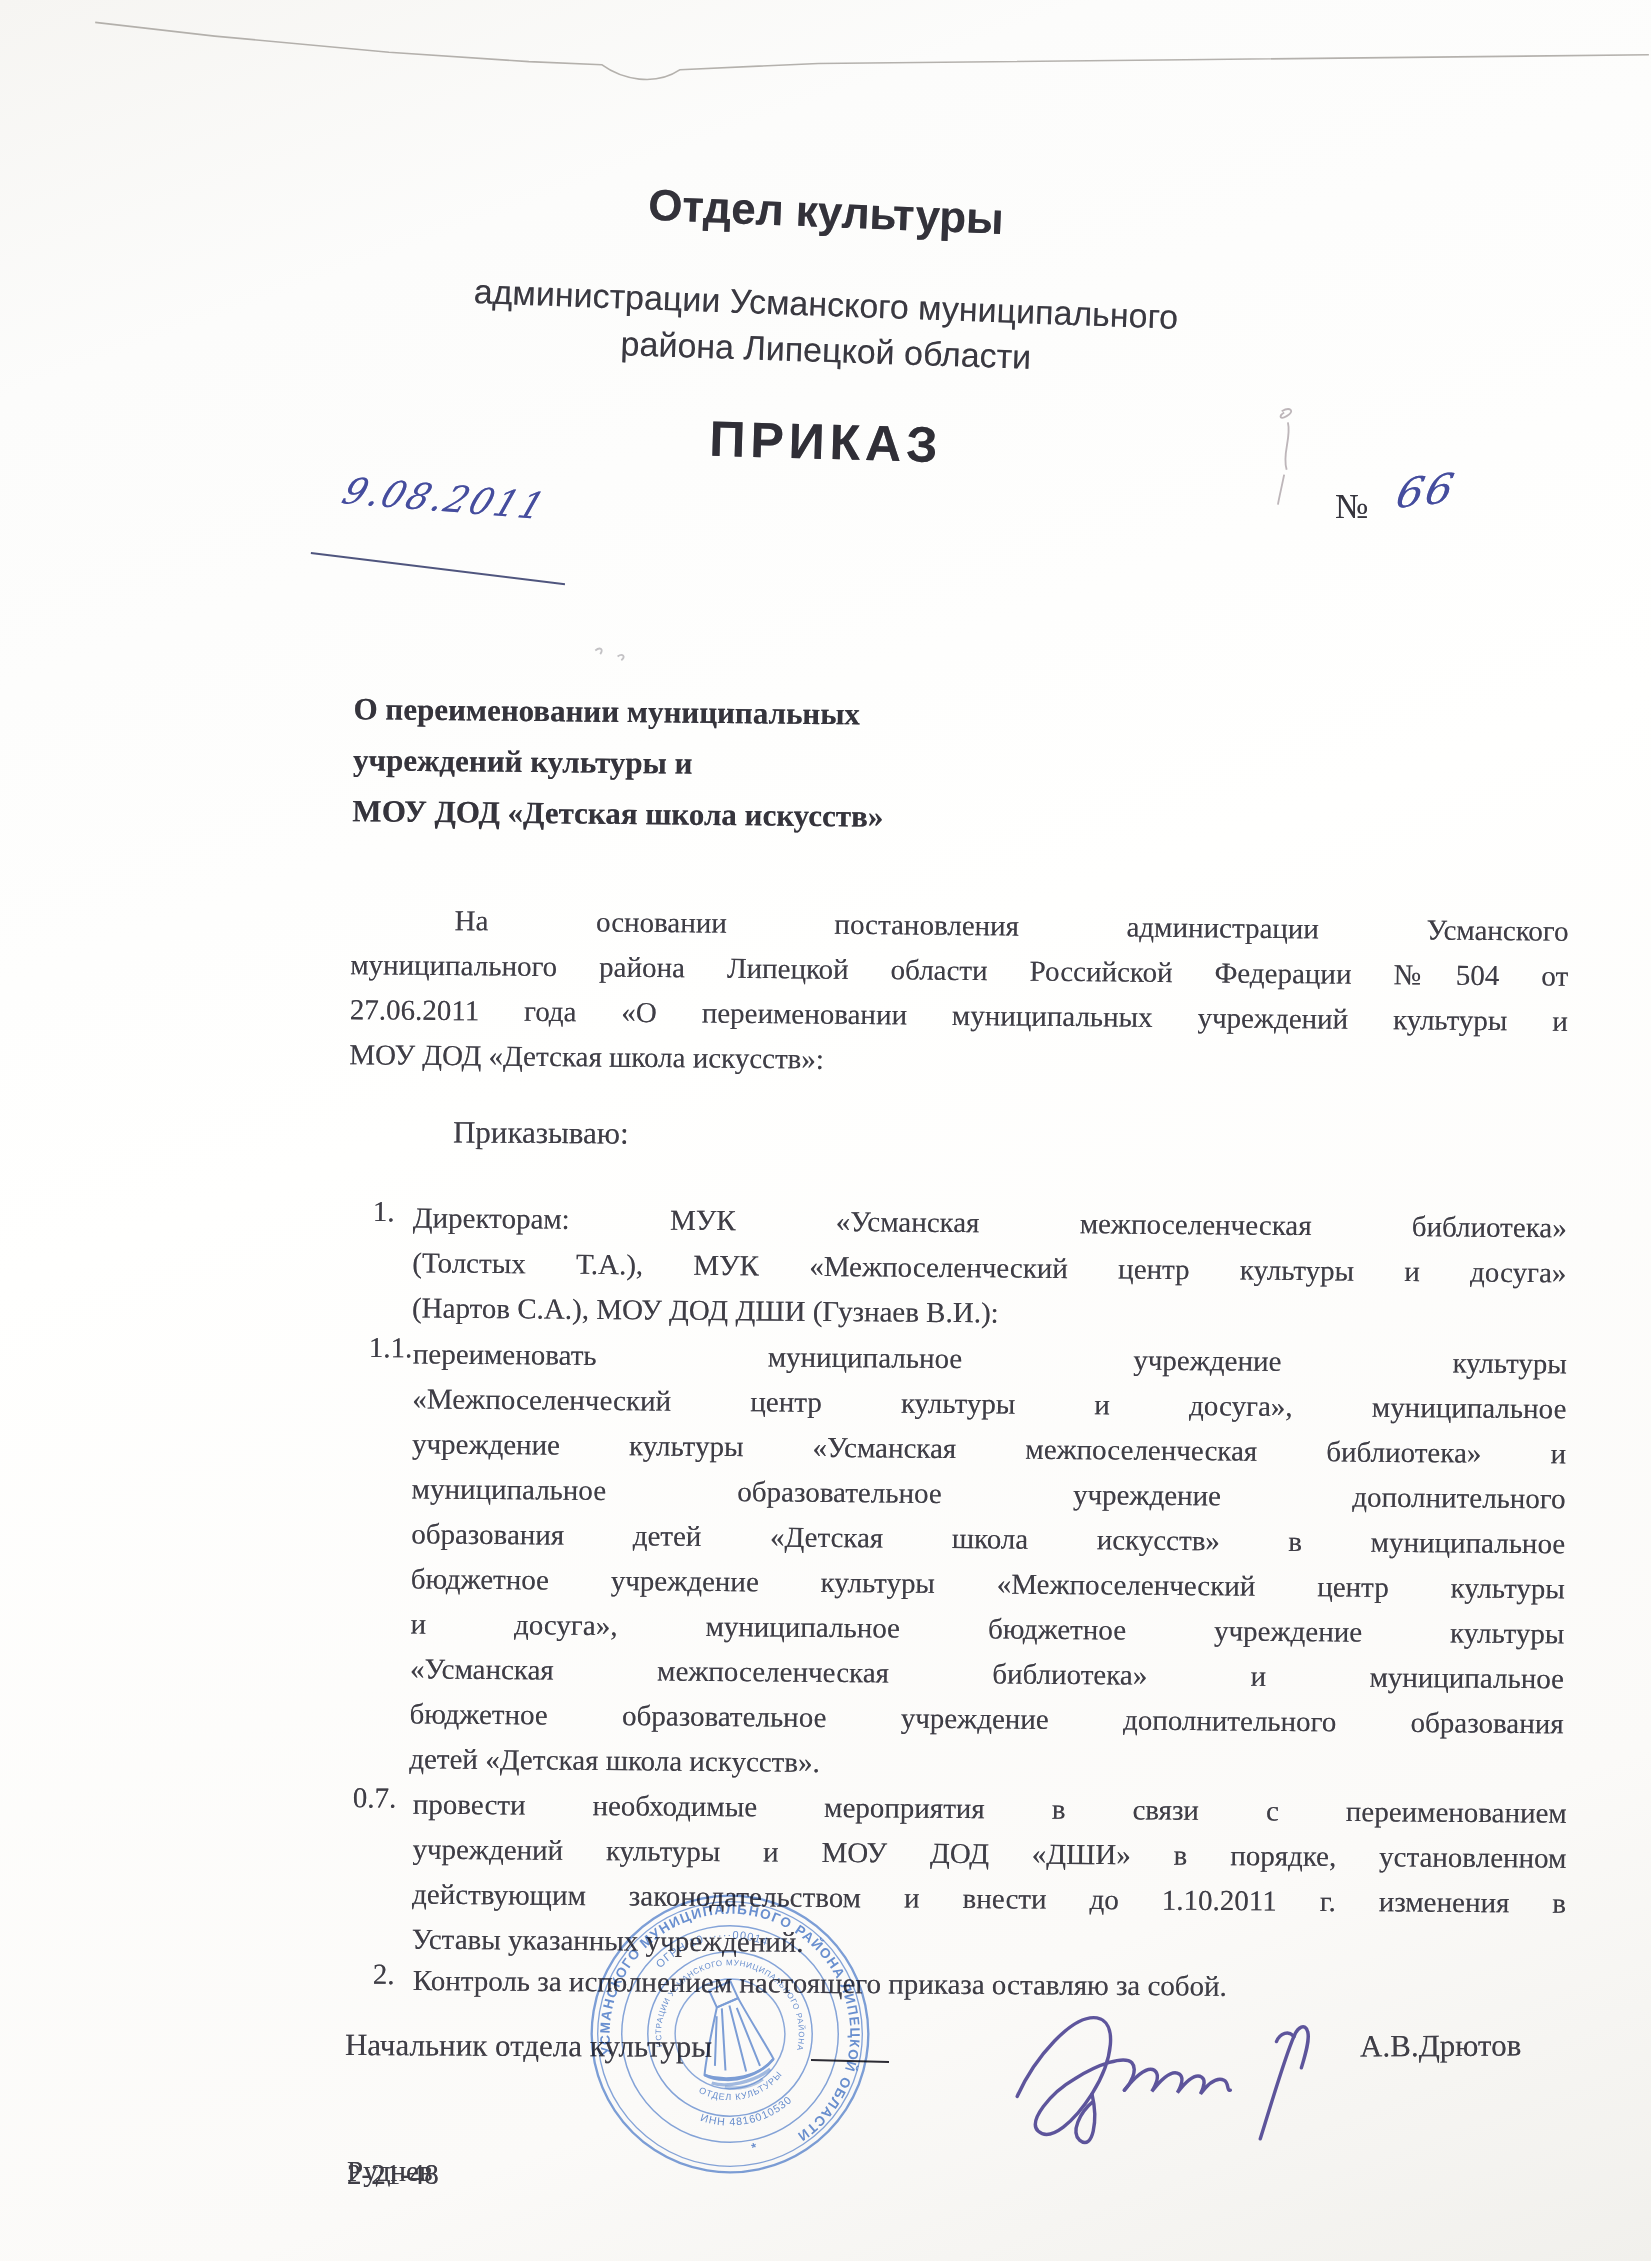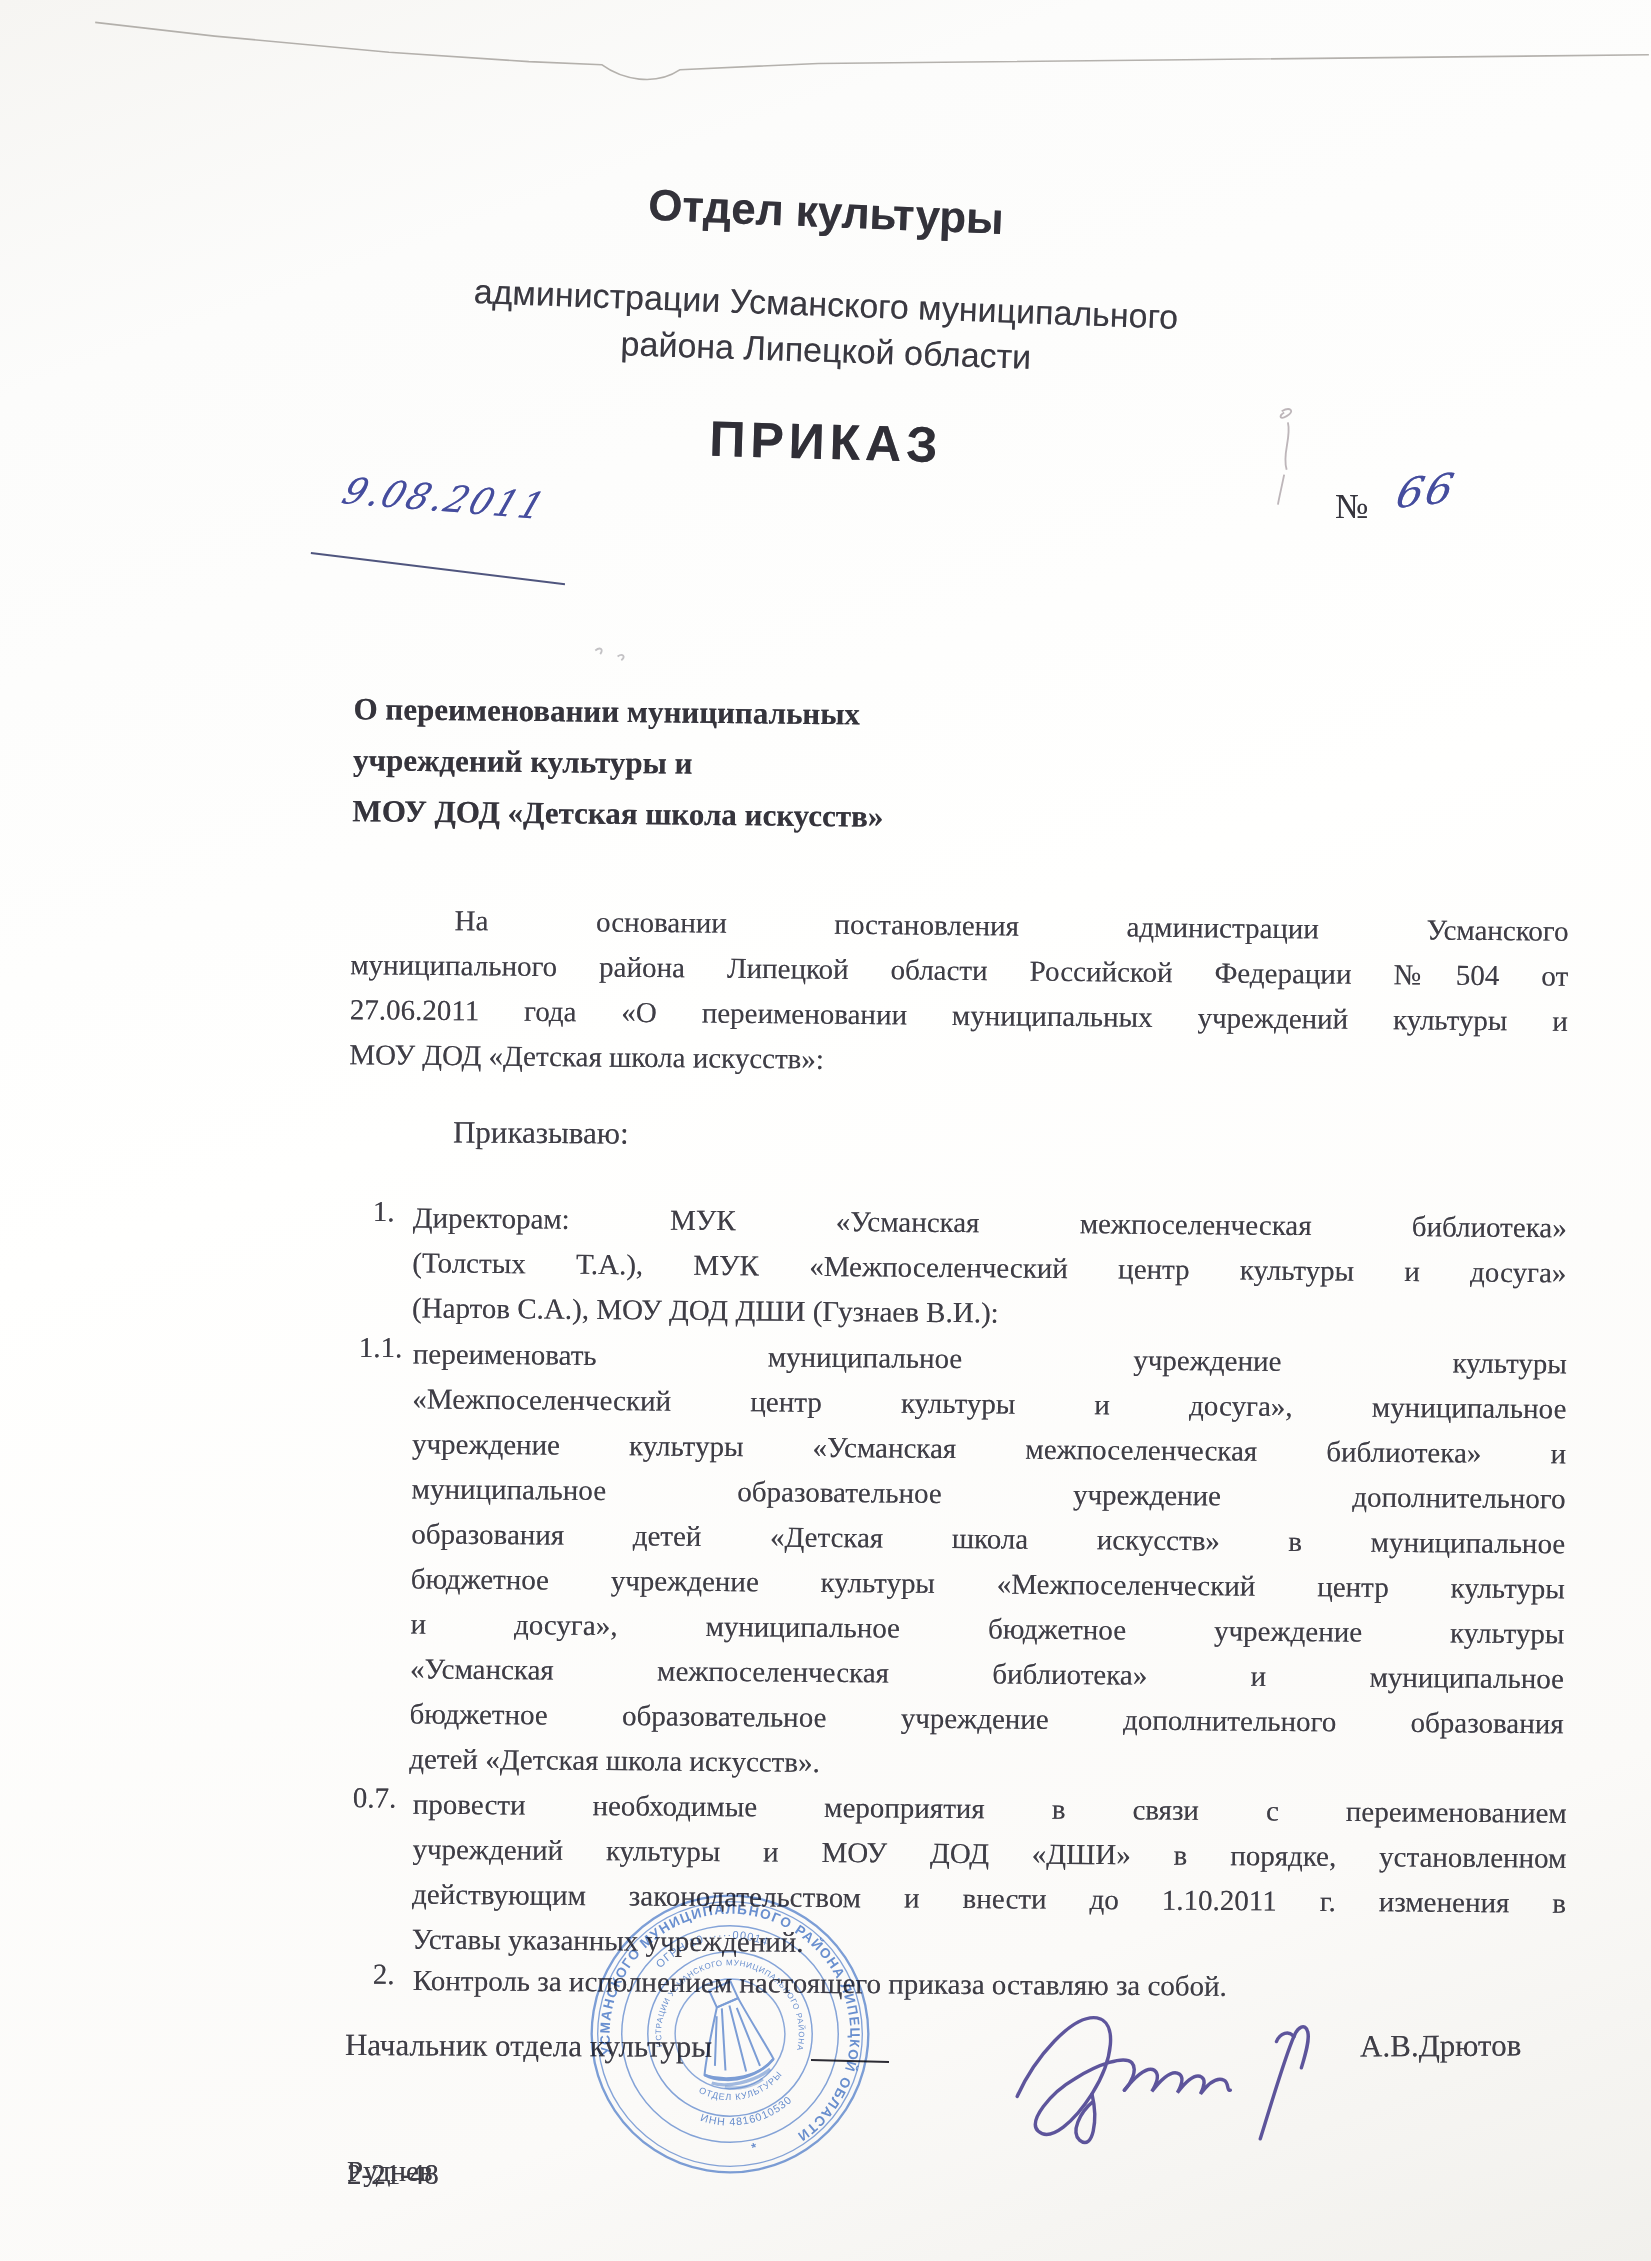--- a/index.html
+++ b/index.html
@@ -101,21 +101,21 @@
   <div class="abs item bodytext" style="top:1199px;transform:rotate(.5deg)">
     <span class="inum" style="left:373px">1.</span>
     <div class="ilines">
       <div class="jline">Директорам: МУК «Усманская межпоселенческая библиотека»</div>
       <div class="jline">(Толстых Т.А.), МУК «Межпоселенческий центр культуры и досуга»</div>
       <div class="jline last">(Нартов С.А.), МОУ ДОД ДШИ (Гузнаев В.И.):</div>
     </div>
   </div>
 
   <div class="abs item bodytext" style="top:1335px;transform:rotate(.5deg)">
-    <span class="inum" style="left:359px">1.1.</span>
+    <span class="inum" style="left:369px">1.1.</span>
     <div class="ilines">
       <div class="jline">переименовать муниципальное учреждение культуры</div>
       <div class="jline">«Межпоселенческий центр культуры и досуга»,  муниципальное</div>
       <div class="jline">учреждение культуры «Усманская межпоселенческая библиотека» и</div>
       <div class="jline">муниципальное образовательное учреждение дополнительного</div>
       <div class="jline">образования детей «Детская школа искусств» в муниципальное</div>
       <div class="jline">бюджетное учреждение культуры «Межпоселенческий центр культуры</div>
       <div class="jline">и досуга», муниципальное бюджетное учреждение культуры</div>
       <div class="jline">«Усманская межпоселенческая библиотека» и муниципальное</div>
       <div class="jline">бюджетное образовательное учреждение дополнительного образования</div>

